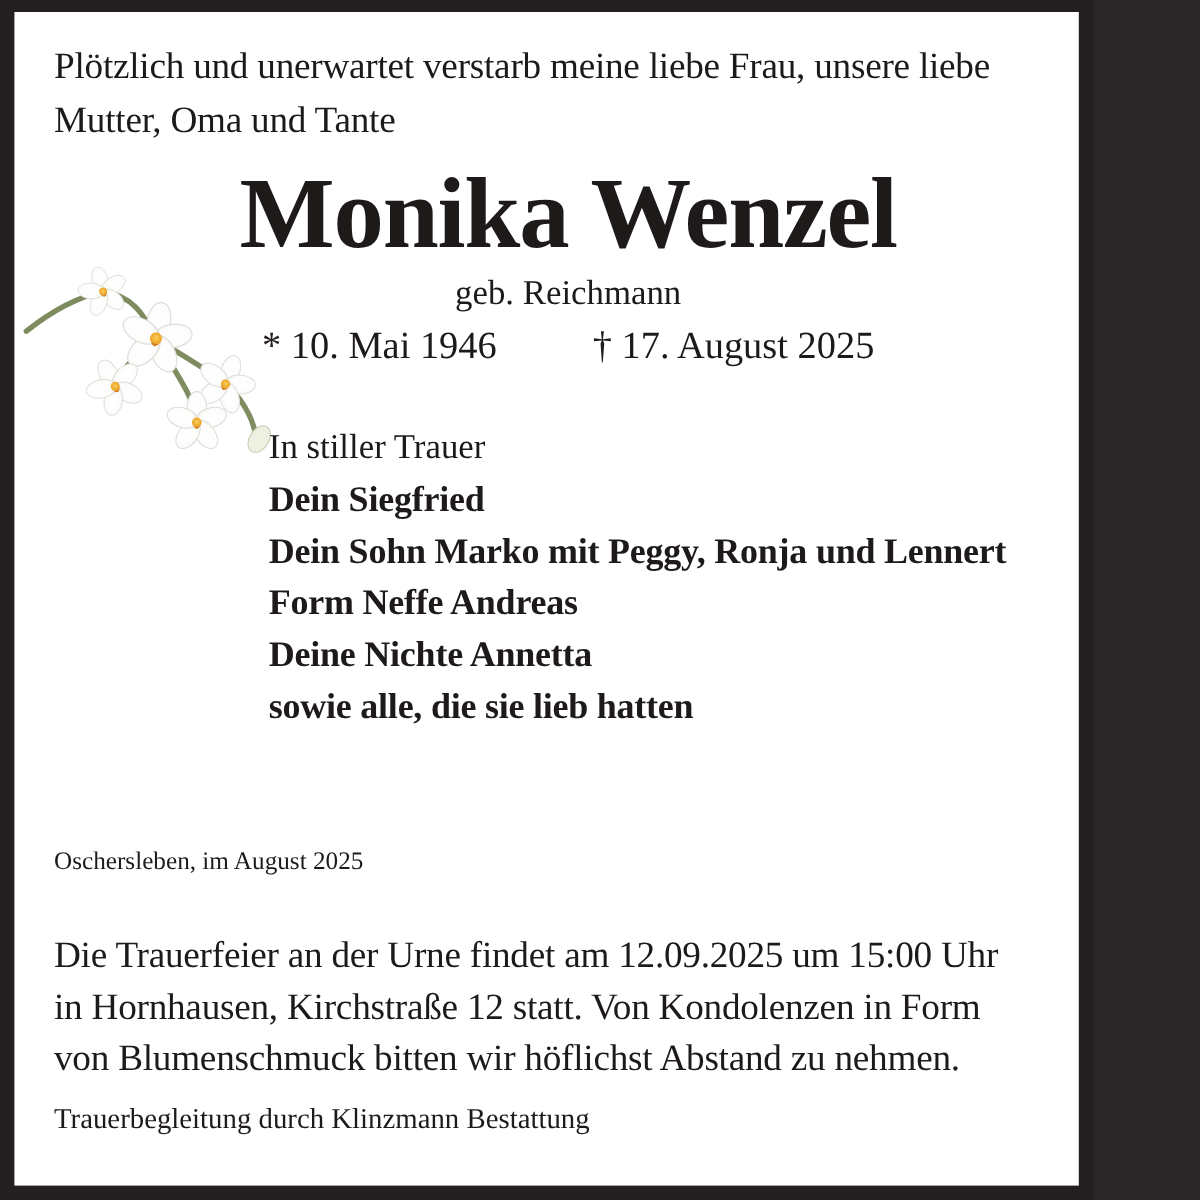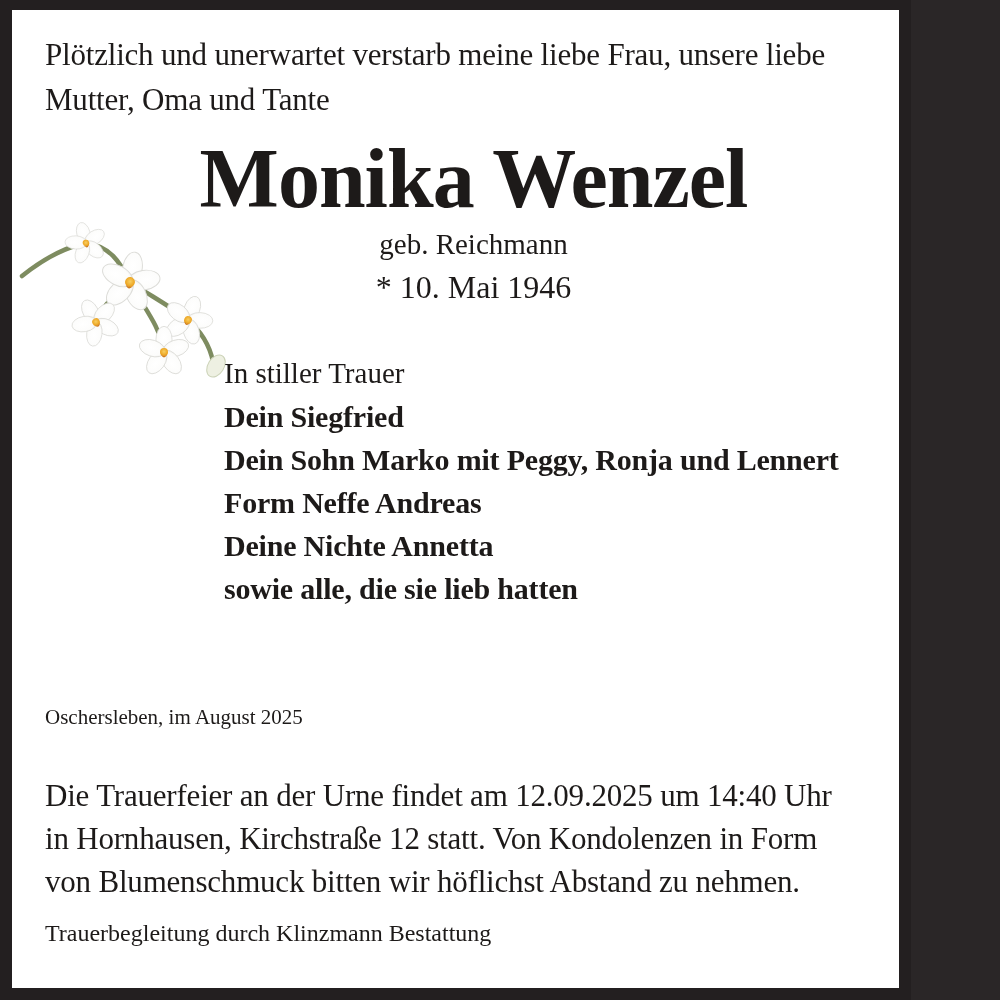--- a/index.html
+++ b/index.html
@@ -103,20 +103,21 @@
     <div class="abs intro">
       <div>Plötzlich und unerwartet verstarb meine liebe Frau, unsere liebe</div>
       <div>Mutter, Oma und Tante</div>
     </div>
 
     <div class="abs name-block">
       <div class="deceased-name">Monika Wenzel</div>
       <div class="maiden-name">geb. Reichmann</div>
       <div class="dates">
         <span class="date-item"><span>*</span> <span>10. Mai 1946</span></span>
+        <span class="date-item"><span>†</span> <span>17. August 2025</span></span>
       </div>
     </div>
 
     <svg class="abs orchid" viewBox="0 0 228 210" aria-hidden="true">
       <defs>
         <radialGradient id="petalGrad" cx="50%" cy="42%" r="65%">
           <stop offset="0%" stop-color="#ffffff"></stop>
           <stop offset="70%" stop-color="#fcfcfb"></stop>
           <stop offset="100%" stop-color="#e9e9e5"></stop>
         </radialGradient>
@@ -193,21 +194,21 @@
         <div class="mourner-line">Dein Sohn Marko mit Peggy, Ronja und Lennert</div>
         <div class="mourner-line">Form Neffe Andreas</div>
         <div class="mourner-line">Deine Nichte Annetta</div>
         <div class="mourner-line">sowie alle, die sie lieb hatten</div>
       </div>
     </div>
 
     <div class="abs place-date">Oschersleben, im August 2025</div>
 
     <div class="abs funeral-info">
-      <div>Die Trauerfeier an der Urne findet am 12.09.2025 um 14:40 Uhr</div>
+      <div>Die Trauerfeier an der Urne findet am 12.09.2025 um 15:00 Uhr</div>
       <div>in Hornhausen, Kirchstraße 12 statt. Von Kondolenzen in Form</div>
       <div>von Blumenschmuck bitten wir höflichst Abstand zu nehmen.</div>
     </div>
 
     <div class="abs funeral-home-note">Trauerbegleitung durch Klinzmann Bestattung</div>
 
   </div>
 </div>
 
 </body></html>

